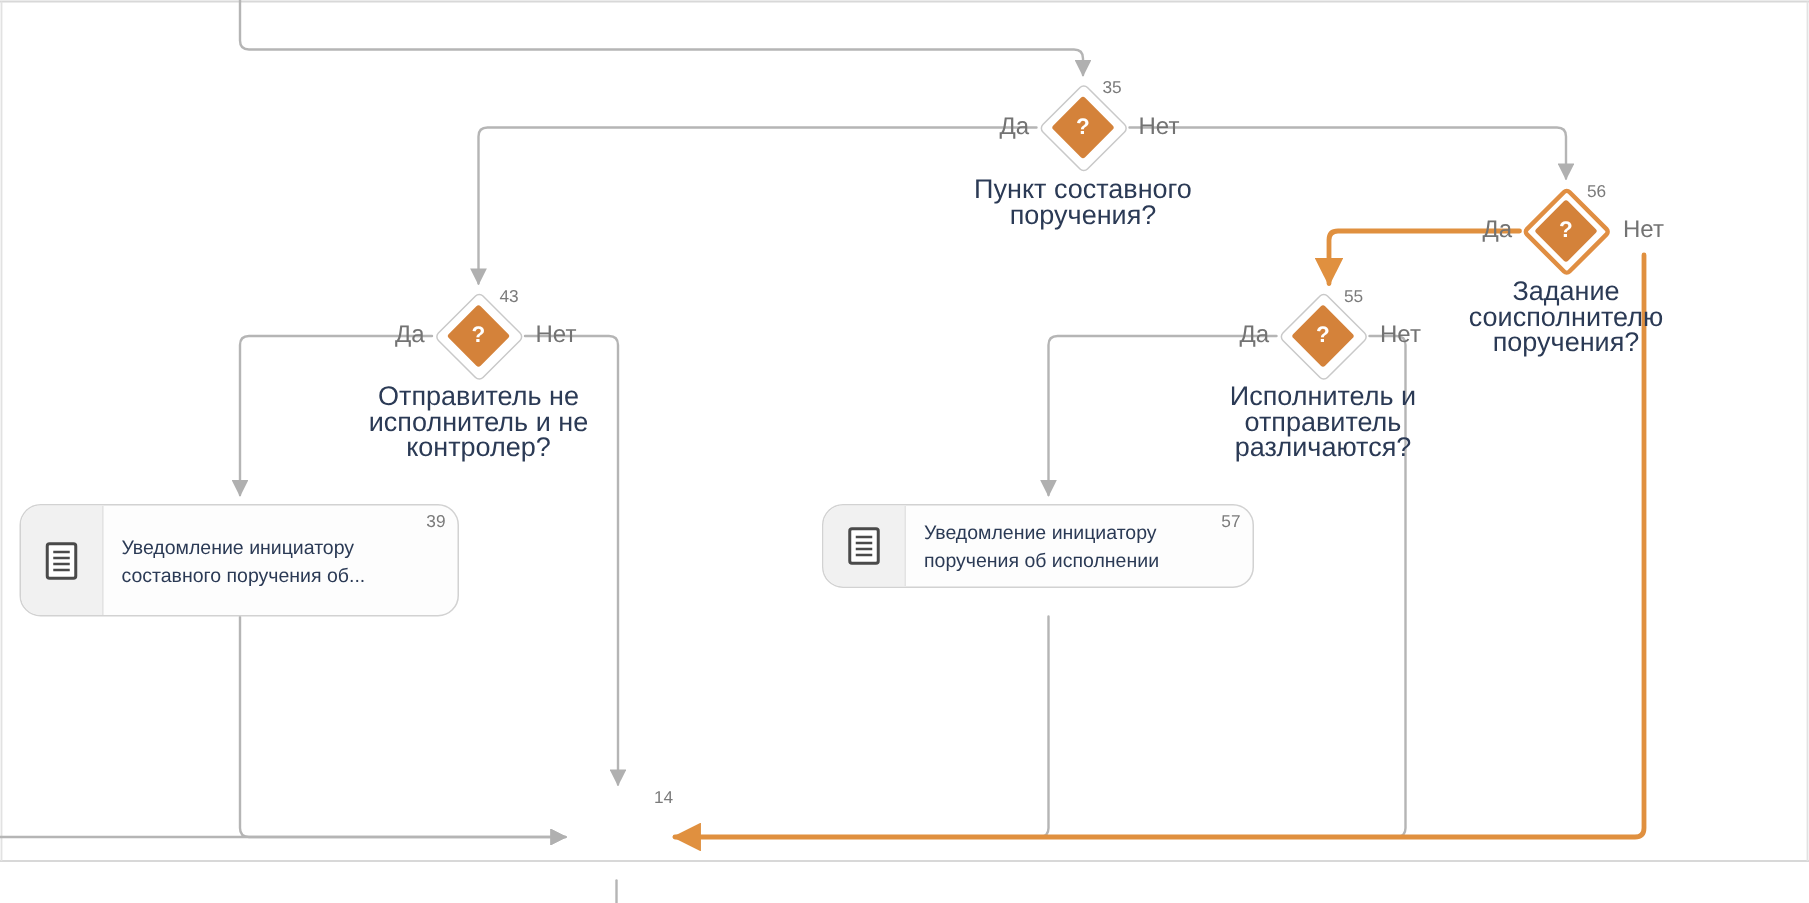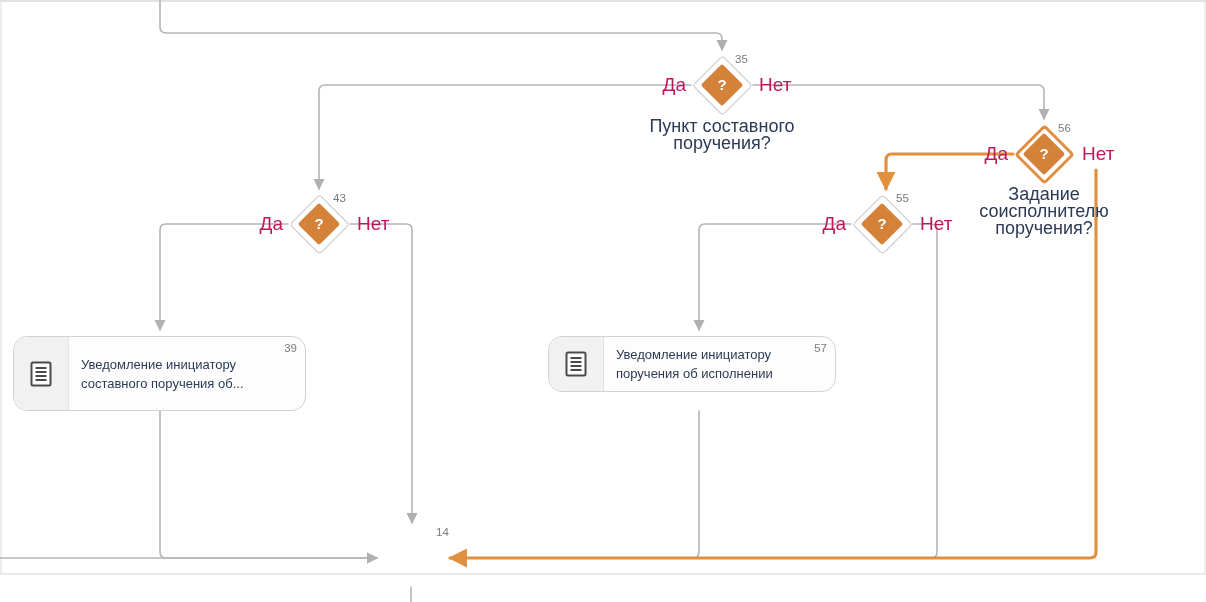--- a/index.html
+++ b/index.html
@@ -68,22 +68,22 @@
   }
   .gw-num {
     position: absolute;
     font-size: 11.5px;
     color: #7a7a7a;
     transform: translate(0, -50%);
     white-space: nowrap;
   }
   .gw-lbl-yes, .gw-lbl-no {
     position: absolute;
-    font-size: 19px;
-    color: #be185d;
+    font-size: 16px;
+    color: #737373;
     transform: translate(0, -50%);
     white-space: nowrap;
   }
   .gw-lbl-yes { transform: translate(-100%, -50%); }
   .gw-cap {
     position: absolute;
     font-size: 18px;
     color: #2b3a55;
     text-align: center;
     line-height: 17px;
@@ -234,29 +234,35 @@
 поручения?</div>
 
   <div class="gw" style="left:319px; top:224px;">
     <div class="ring"></div>
     <div class="core"></div>
     <div class="qm">?</div>
   </div>
   <span class="gw-num" style="left:333px; top:198px;">43</span>
   <span class="gw-lbl-yes" style="left:283px; top:224px;">Да</span>
   <span class="gw-lbl-no" style="left:357px; top:224px;">Нет</span>
+  <div class="gw-cap" style="left:319px; top:256px;">Отправитель не
+исполнитель и не
+контролер?</div>
 
   <div class="gw" style="left:882px; top:224px;">
     <div class="ring"></div>
     <div class="core"></div>
     <div class="qm">?</div>
   </div>
   <span class="gw-num" style="left:896px; top:198px;">55</span>
   <span class="gw-lbl-yes" style="left:846px; top:224px;">Да</span>
   <span class="gw-lbl-no" style="left:920px; top:224px;">Нет</span>
+  <div class="gw-cap" style="left:882px; top:256px;">Исполнитель и
+отправитель
+различаются?</div>
 
   <div class="gw sel" style="left:1044px; top:154px;">
     <div class="ring"></div>
     <div class="core"></div>
     <div class="qm">?</div>
   </div>
   <span class="gw-num" style="left:1058px; top:128px;">56</span>
   <span class="gw-lbl-yes" style="left:1008px; top:154px;">Да</span>
   <span class="gw-lbl-no" style="left:1082px; top:154px;">Нет</span>
   <div class="gw-cap" style="left:1044px; top:186px;">Задание

